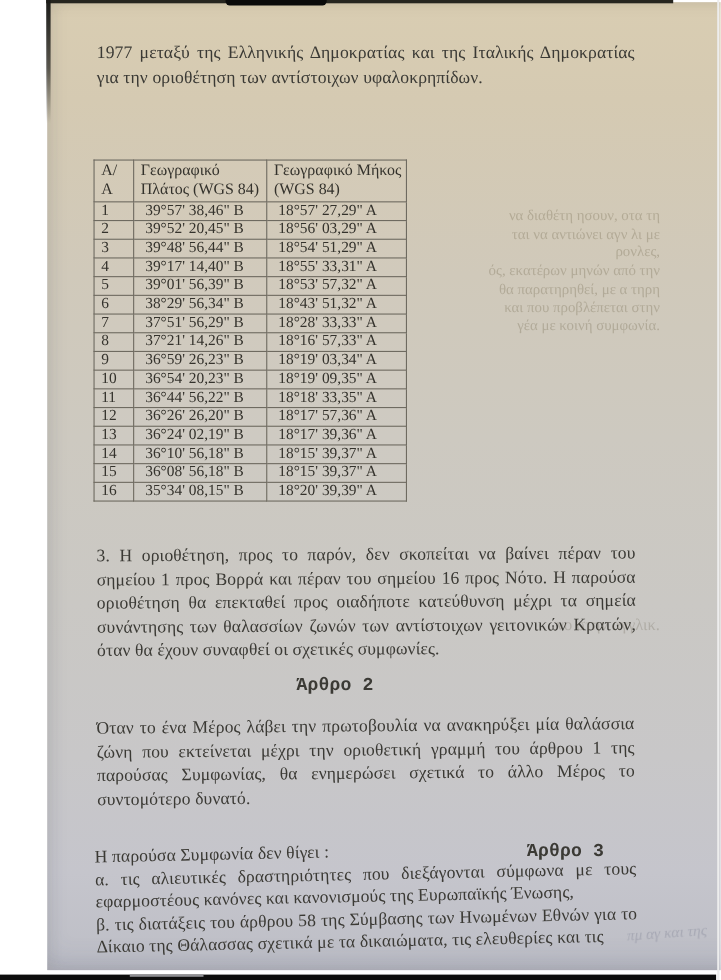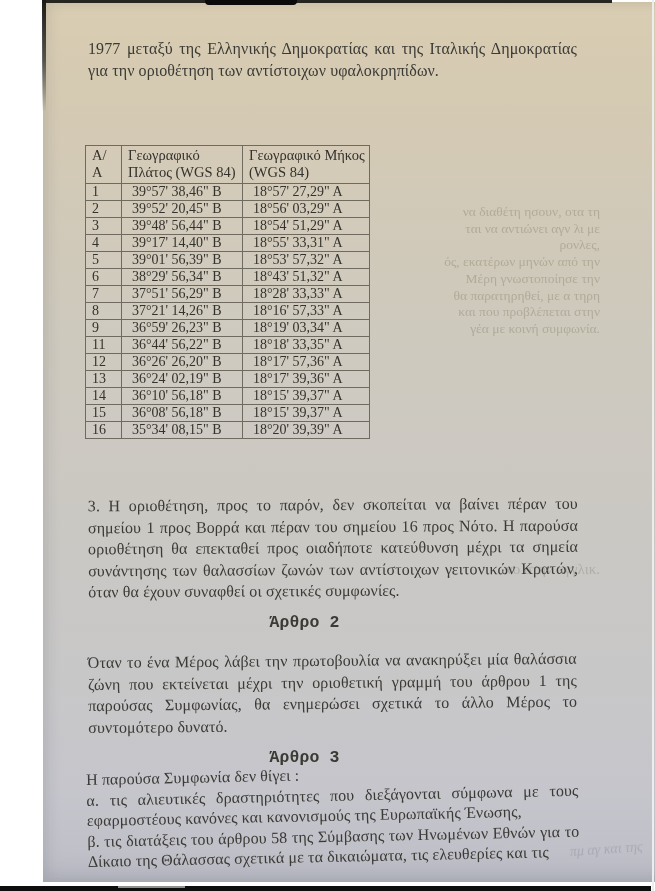--- a/index.html
+++ b/index.html
@@ -26,39 +26,39 @@
   .scan-bottom-bar .seg{position:absolute;left:118px;top:0;width:67px;height:2px;background:#8f8f93;}
 
   .block{position:absolute;color:#3b3a35;font-size:16px;line-height:21.5px;
     text-align:justify;letter-spacing:0.1px;}
   .para1{left:45px;top:20px;width:489px;}
   .para2{left:45px;top:88px;width:489px;}
   .para3{left:45px;top:476px;width:490px;transform:rotate(-0.3deg);}
   .art-heading{left:45px;width:489px;text-align:center;font-weight:bold;font-size:16.5px;transform:translateX(-28px);font-family:Liberation Mono, monospace;}
   .art2-heading{top:593px;}
   .art2-para{left:45px;top:634px;width:489px;line-height:21.5px;transform:rotate(-0.5deg);transform-origin:left center;}
-  .art3-heading{top:728px;}
+  .art3-heading{top:744px;text-align:right;}
   .art3-block{left:45px;top:768px;width:492px;line-height:20.5px;transform:rotate(-1.2deg);transform-origin:0 100%;}
 
   table.coords{
     position:absolute;left:42px;top:143px;border-collapse:collapse;
     color:#34322c;background:rgba(255,255,255,0.03);
   }
   table.coords th, table.coords td{border:1px solid #6e6a60;}
   table.coords th{
     font-weight:normal;text-align:left;vertical-align:top;
     font-size:14.5px;line-height:17px;padding:1px 4px 2px 6px;white-space:pre-line;
   }
   table.coords td{font-size:14px;line-height:16px;height:16px;padding:0 2px 0 10px;}
   table.coords td:first-child{padding-left:6px;}
   col.c1{width:36px;} col.c2{width:121px;} col.c3{width:127px;}
 
   .ghost{position:absolute;color:rgba(108,98,72,0.30);filter:blur(0.4px);
     font-size:13.5px;line-height:16.7px;text-align:right;pointer-events:none;}
-  .ghost-cluster1{left:347px;top:202px;width:210px;}
+  .ghost-cluster1{left:347px;top:186px;width:210px;}
   .ghost-cluster2{left:342px;top:559px;width:215px;font-size:15px;color:rgba(105,98,80,0.26);}
   .ghost-handwriting{left:430px;top:843px;width:170px;font-style:italic;
     color:rgba(92,94,118,0.25);transform:rotate(-4deg);font-size:14px;filter:blur(0.5px);}
 </style>
 </head>
 <body>
 
 <div class="paper">
 
   <p class="block para1">1977 μεταξύ της Ελληνικής Δημοκρατίας και της Ιταλικής Δημοκρατίας για την οριοθέτηση των αντίστοιχων υφαλοκρηπίδων.</p>
@@ -120,20 +120,25 @@
           <td>8</td>
           <td>37°21' 14,26" Β</td>
           <td>18°16' 57,33" Α</td>
         </tr>
         <tr>
           <td>9</td>
           <td>36°59' 26,23" Β</td>
           <td>18°19' 03,34" Α</td>
         </tr>
         <tr>
+          <td>10</td>
+          <td>36°54' 20,23" Β</td>
+          <td>18°19' 09,35" Α</td>
+        </tr>
+        <tr>
           <td>11</td>
           <td>36°44' 56,22" Β</td>
           <td>18°18' 33,35" Α</td>
         </tr>
         <tr>
           <td>12</td>
           <td>36°26' 26,20" Β</td>
           <td>18°17' 57,36" Α</td>
         </tr>
         <tr>
@@ -171,21 +176,20 @@
     <span>Η παρούσα Συμφωνία δεν θίγει :</span><br>
     <span>α. τις αλιευτικές δραστηριότητες που διεξάγονται σύμφωνα με τους εφαρμοστέους κανόνες και κανονισμούς της Ευρωπαϊκής Ένωσης,</span><br>
     <span>β. τις διατάξεις του άρθρου 58 της Σύμβασης των Ηνωμένων Εθνών για το Δίκαιο της Θάλασσας σχετικά με τα δικαιώματα, τις ελευθερίες και τις</span>
   </div>
 
   <div class="ghost ghost-cluster1">
       <div>να διαθέτη ησουν, οτα τη</div>
       <div>ται να αντιώνει αγν λι με</div>
       <div>ρονλες,</div>
       <div>ός, εκατέρων μηνών από την</div>
-      <div>Μέρη γνωστοποίησε την</div>
       <div>θα παρατηρηθεί, με α τηρη</div>
       <div>και που προβλέπεται στην</div>
       <div>γέα με κοινή συμφωνία.</div>
     </div>
   <div class="ghost ghost-cluster2">
       <div>νο  στην  αγγλικ.</div>
     </div>
   <div class="ghost ghost-handwriting">
       <div>πμ αγ και της</div>
     </div>

